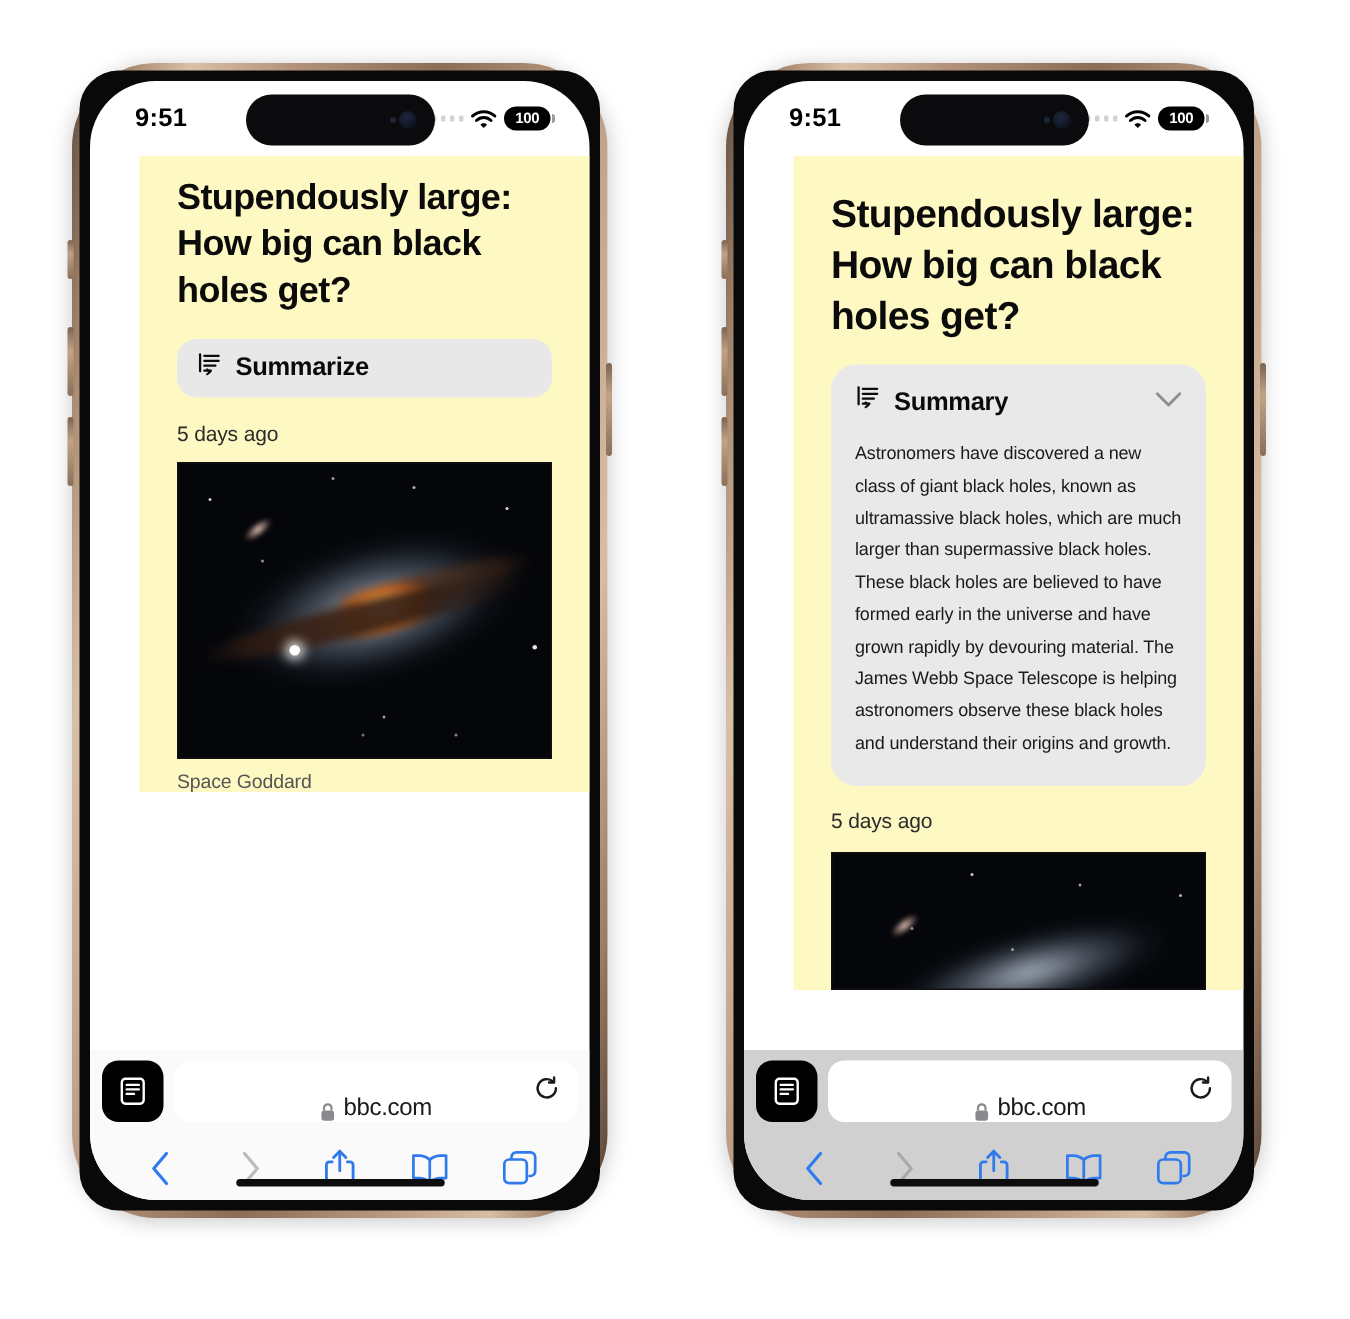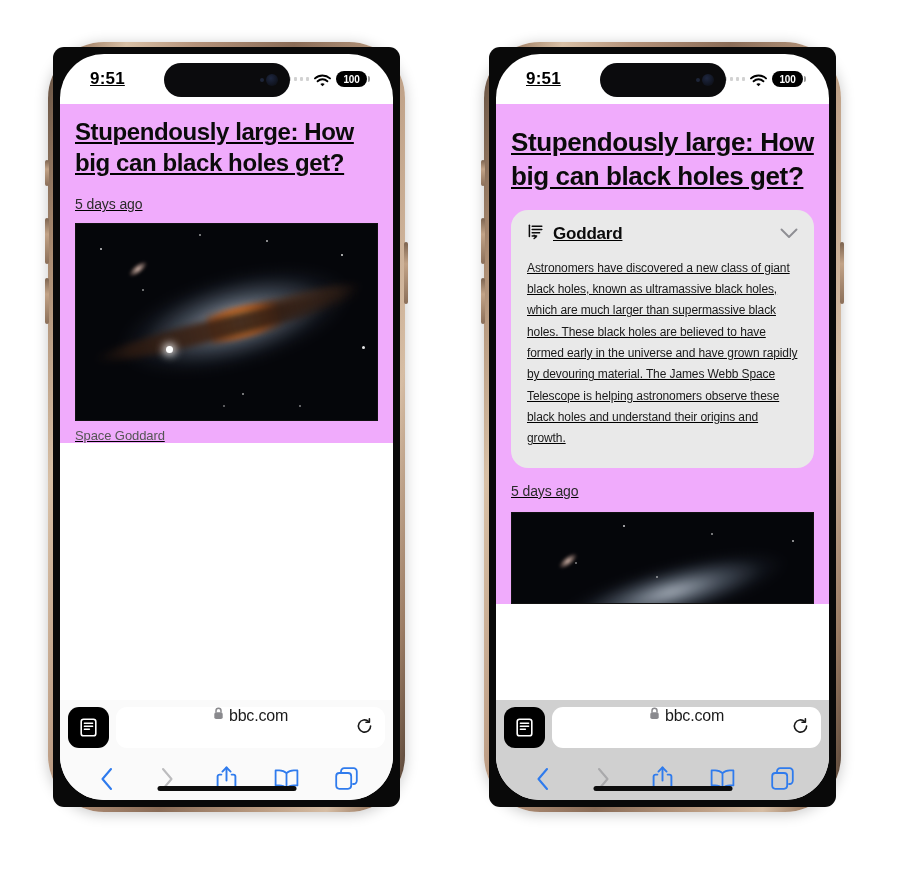--- a/index.html
+++ b/index.html
@@ -14,24 +14,23 @@
   
   .phone {
     position: absolute;
     border-radius: 56px;
     background: linear-gradient(100deg,#5d4a3c 0%,#a98a70 8%,#d8c0a6 16%,#b4927a 30%,#8a6c57 50%,#b99a80 70%,#d6bda4 84%,#9b7c64 93%,#4e3d31 100%);
     padding: 5px;
     box-shadow: 0 2px 14px rgba(0,0,0,0.22);
   }
   .phone-inner {
     width: 100%; height: 100%;
-    border-radius: 11px;
+    border-radius: 26px;
     background: #090909;
     padding: 7px;
-    text-decoration: underline;
   }
   .screen {
     position: relative;
     width: 100%; height: 100%;
     border-radius: 44px;
     overflow: hidden;
     background: #ffffff;
   }
   
   .btn-side {
@@ -69,21 +68,21 @@
     position: relative; display: flex; align-items: center; justify-content: center;
     min-width: 31px; height: 16px; border-radius: 8px; background: #000;
     color: #fff; font-size: 10px; font-weight: 700; padding: 0 4px; letter-spacing: -.2px;
   }
   .battery::after {
     content: ""; position: absolute; right: -3px; top: 5px;
     width: 2px; height: 6px; border-radius: 0 2px 2px 0; background: rgba(0,0,0,.4);
   }
 
   
-  .page { padding: 0 15px; background: #f0abfc; }
+  .page { padding: 0 25px; background: #fef9c3; margin-left: 33px; }
   .headline {
     font-weight: 700; color: #0b0b0b; letter-spacing: -0.4px;
   }
   .headline.small { font-size: 24px; line-height: 1.30; padding: 12px 0 6px; }
   .headline.large { font-size: 26px; line-height: 1.30; padding: 22px 0 12px; }
 
   .summarize-btn {
     display: flex; align-items: center; gap: 8px;
     background: #e8e8e8; border-radius: 13px;
     height: 39px; padding: 0 13px; margin: 10px 0 4px;
@@ -158,21 +157,21 @@
   }
   .toolbar.light { background: rgba(250,250,250,.96); }
   .toolbar.gray { background: rgba(206,206,206,.97); }
   .urlrow { display: flex; align-items: center; gap: 7px; }
   .reader-btn {
     width: 41px; height: 41px; border-radius: 11px; background: #000;
     display: flex; align-items: center; justify-content: center; flex: 0 0 auto;
   }
   .urlbar {
     flex: 1; height: 41px; border-radius: 11px; background: #fff;
-    display: flex; align-items: flex-start; justify-content: center;
+    display: flex; align-items: flex-end; justify-content: center;
     position: relative; padding: 0 12px;
   }
   .urlbar .txt { font-size: 16px; color: #1a1a1a; letter-spacing: -.2px; }
   .urlbar .lock { margin-right: 5px; display: inline-flex; }
   .urlbar .reload { position: absolute; right: 12px; top: 50%; transform: translateY(-50%); }
   .navrow {
     display: flex; align-items: center; justify-content: space-between;
     padding: 9px 17px 0; height: 52px;
   }
   .navrow > div { display: flex; align-items: center; justify-content: center; width: 44px; height: 34px; }
@@ -216,20 +215,30 @@
             </div>
             <div class="battery">
               <span>100</span>
             </div>
           </div>
         </div>
 
         <div class="page">
           <div class="headline small">Stupendously large: How big can black holes get?</div>
 
+          <div class="summarize-btn">
+            <span>
+              <svg width="18" height="18" viewBox="0 0 18 18" fill="none">
+                <path d="M2.4 2.2v11.3" stroke="#0b0b0b" stroke-width="1.5" stroke-linecap="round"></path>
+                <path d="M5.2 3.2h9.6M5.2 6.5h9.6M5.2 9.8h7.4M5.2 13.1h4.4" stroke="#0b0b0b" stroke-width="1.5" stroke-linecap="round"></path>
+                <path d="M8.6 14.9l2 1.6-2 1.6" stroke="#0b0b0b" stroke-width="1.4" stroke-linecap="round" stroke-linejoin="round" transform="translate(-1.5,-2.6)"></path>
+              </svg>
+            </span>
+            <span class="lbl">Summarize</span>
+          </div>
 
           <div class="timestamp">5 days ago</div>
 
           <div class="hero tall">
             <div class="galaxy-halo"></div>
             <div class="dust2"></div>
             <div class="galaxy-core"></div>
             <div class="dust"></div>
             <div class="companion"></div>
             <div class="brightstar"></div>
@@ -348,21 +357,21 @@
 
           <div class="summary-card">
             <div class="summary-head">
               <span>
                 <svg width="18" height="18" viewBox="0 0 18 18" fill="none">
                   <path d="M2.4 2.2v11.3" stroke="#0b0b0b" stroke-width="1.5" stroke-linecap="round"></path>
                   <path d="M5.2 3.2h9.6M5.2 6.5h9.6M5.2 9.8h7.4M5.2 13.1h4.4" stroke="#0b0b0b" stroke-width="1.5" stroke-linecap="round"></path>
                   <path d="M8.6 14.9l2 1.6-2 1.6" stroke="#0b0b0b" stroke-width="1.4" stroke-linecap="round" stroke-linejoin="round" transform="translate(-1.5,-2.6)"></path>
                 </svg>
               </span>
-              <span class="lbl">Goddard</span>
+              <span class="lbl">Summary</span>
               <span class="chev">
                 <svg width="18" height="11" viewBox="0 0 18 11" fill="none">
                   <path d="M1.5 1.5L9 9l7.5-7.5" stroke="#8e8e93" stroke-width="1.9" stroke-linecap="round" stroke-linejoin="round"></path>
                 </svg>
               </span>
             </div>
             <div class="summary-body">Astronomers have discovered a new class of giant black holes, known as ultramassive black holes, which are much larger than supermassive black holes. These black holes are believed to have formed early in the universe and have grown rapidly by devouring material. The James Webb Space Telescope is helping astronomers observe these black holes and understand their origins and growth.</div>
           </div>
 
           <div class="timestamp pad2">5 days ago</div>

